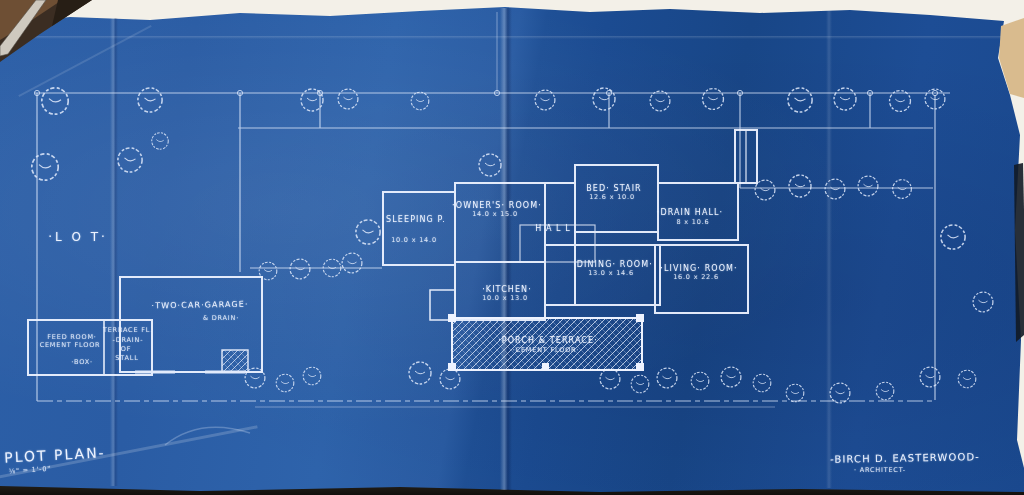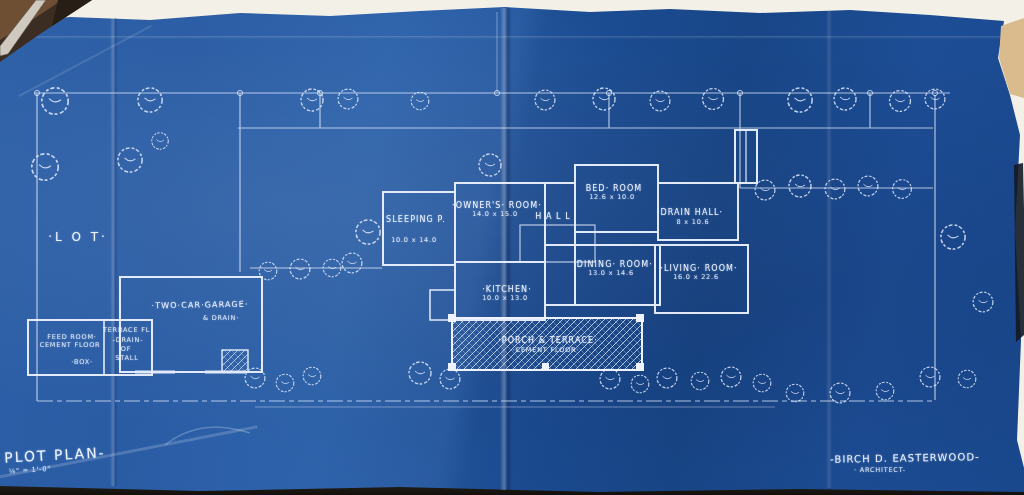--- a/index.html
+++ b/index.html
@@ -202,27 +202,27 @@
   <span class="lbl lbl-sm" style="left:128px;top:340px">-DRAIN-</span>
   <span class="lbl lbl-sm" style="left:126px;top:349px">OF</span>
   <span class="lbl lbl-sm" style="left:127px;top:358px">STALL</span>
 
   <span class="lbl" style="left:416px;top:219px">SLEEPING P.</span>
   <span class="lbl lbl-sm" style="left:414px;top:240px">10.0 x 14.0</span>
 
   <span class="lbl" style="left:497px;top:205px">·OWNER'S· ROOM·</span>
   <span class="lbl lbl-sm" style="left:495px;top:214px">14.0 x 15.0</span>
 
-  <span class="lbl" style="left:614px;top:188px">BED· ROOM</span>
+  <span class="lbl" style="left:614px;top:188px">BED· STAIR</span>
   <span class="lbl lbl-sm" style="left:612px;top:197px">12.6 x 10.0</span>
 
   <span class="lbl" style="left:690px;top:212px">·DRAIN HALL·</span>
   <span class="lbl lbl-sm" style="left:693px;top:222px">8 x 10.6</span>
 
-  <span class="lbl" style="left:553px;top:216px">H A L L</span>
+  <span class="lbl" style="left:553px;top:228px">H A L L</span>
 
   <span class="lbl" style="left:613px;top:264px">·DINING· ROOM·</span>
   <span class="lbl lbl-sm" style="left:611px;top:273px">13.0 x 14.6</span>
 
   <span class="lbl" style="left:699px;top:268px">·LIVING· ROOM·</span>
   <span class="lbl lbl-sm" style="left:696px;top:277px">16.0 x 22.6</span>
 
   <span class="lbl" style="left:507px;top:289px">·KITCHEN·</span>
   <span class="lbl lbl-sm" style="left:505px;top:298px">10.0 x 13.0</span>
 

